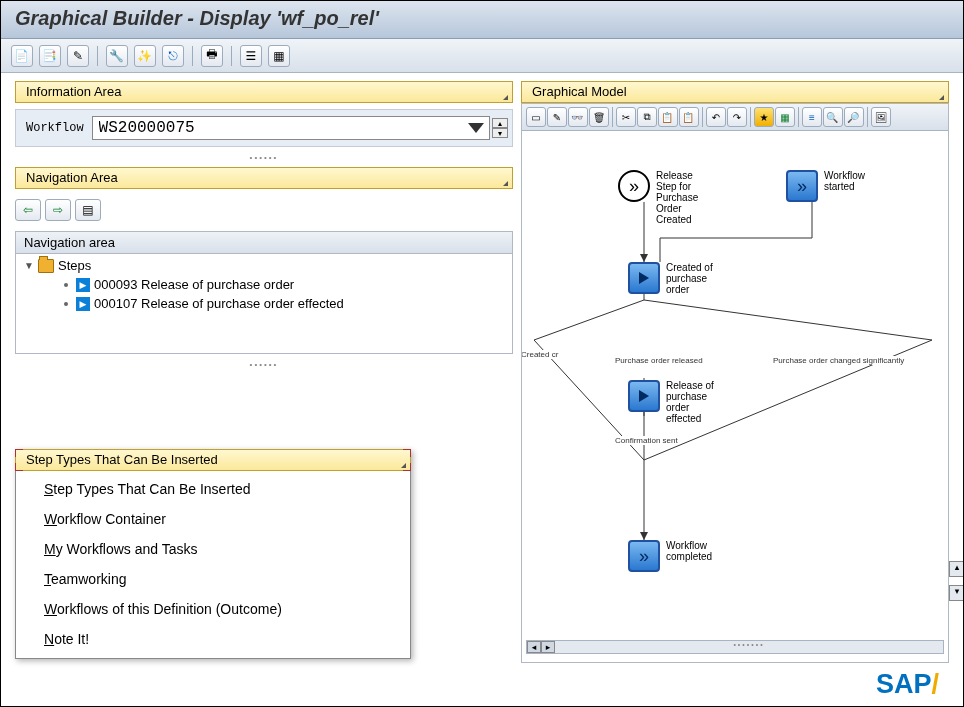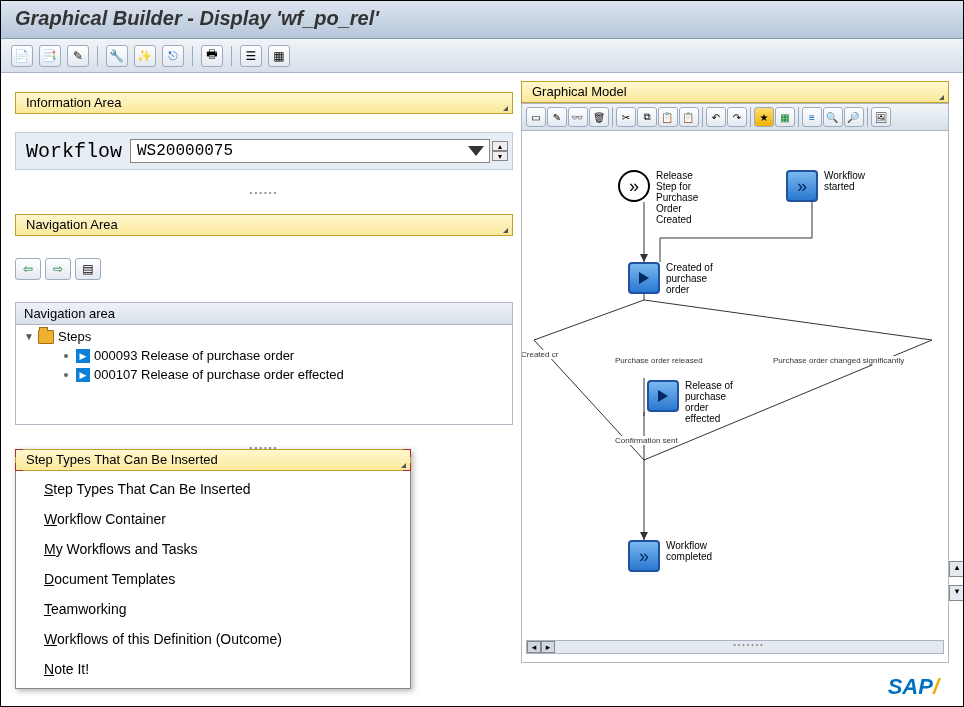--- a/index.html
+++ b/index.html
@@ -5,33 +5,33 @@
 * { box-sizing:border-box; margin:0; padding:0; font-family:Arial,Helvetica,sans-serif; }
 body { background:#fff; width:964px; height:707px; position:relative; overflow:hidden; border:1px solid #000; }
 
 .titlebar { background:linear-gradient(#dde5ef,#b6c6da); height:38px; padding:6px 14px; font-style:italic; font-weight:bold; font-size:20px; color:#333; border-bottom:1px solid #8b9bb0; }
 
 .toolbar { background:linear-gradient(#f0f4f8,#d8e0ea); height:34px; padding:4px 10px; border-bottom:1px solid #a8b4c4; display:flex; gap:6px; align-items:center; }
 .tbtn { width:22px; height:22px; background:linear-gradient(#fff,#e4e9f0); border:1px solid #9cabbd; border-radius:3px; cursor:pointer; display:flex; align-items:center; justify-content:center; font-size:12px; }
 .tsep { width:1px; height:20px; background:#9cabbd; margin:0 2px; }
 
 .main { position:absolute; top:72px; left:0; right:0; bottom:0; display:flex; }
-.left { width:516px; padding:19px 4px 0 14px; display:flex; flex-direction:column; gap:18px; }
+.left { width:516px; padding:8px 4px 0 14px; display:flex; flex-direction:column; gap:6px; }
 .right { flex:1; padding:8px 14px 0 4px; }
 
 .panel-hdr { background:linear-gradient(#fff8d0,#fbe89a); border:1px solid #c0a030; height:22px; padding:2px 10px; font-size:13px; position:relative; }
 .panel-hdr .corner { position:absolute; width:8px; height:8px; border:1px solid #b03030; }
 .panel-hdr .tl { top:-1px; left:-1px; border-right:none; border-bottom:none; }
 .panel-hdr .tr { top:-1px; right:-1px; border-left:none; border-bottom:none; }
 .panel-hdr .bl { bottom:-1px; left:-1px; border-right:none; border-top:none; }
 .panel-hdr .br { bottom:-1px; right:-1px; border-left:none; border-top:none; }
 .panel-hdr .tri { position:absolute; right:4px; bottom:2px; width:0; height:0; border-left:5px solid transparent; border-bottom:5px solid #555; cursor:pointer; }
 
 .wf-row { display:flex; align-items:center; padding:6px 4px; background:#e7edf4; border:1px solid #c4ccd6; gap:8px; }
-.wf-label { font-family:'Courier New',monospace; font-size:20px; padding-left:6px; }
+.wf-label { font-family:'Courier New',monospace; font-size:12px; padding-left:6px; }
 .wf-input { flex:1; height:24px; border:1px solid #888; background:#fff; font-family:'Courier New',monospace; font-size:16px; padding:2px 6px; }
 .dropdown-btn { width:0; height:0; border-left:8px solid transparent; border-right:8px solid transparent; border-top:10px solid #333; cursor:pointer; margin-left:-30px; }
 .spinner { width:16px; display:flex; flex-direction:column; margin-left:auto; }
 .spinner div { height:10px; border:1px solid #888; background:#eee; font-size:8px; text-align:center; cursor:pointer; }
 
 .dots { text-align:center; color:#888; font-size:8px; letter-spacing:2px; height:8px; }
 
 .nav-btns { display:flex; gap:4px; padding:4px 0; }
 .nav-btns .tbtn { width:26px; height:22px; }
 
@@ -68,21 +68,21 @@
 
 .edge-label { position:absolute; font-size:8px; color:#333; background:#fff; padding:0 1px; }
 
 .hscroll { position:absolute; bottom:8px; left:4px; right:4px; height:14px; background:#e4e9f0; border:1px solid #a8b4c4; display:flex; }
 .hscroll .arr { width:14px; background:#d0d8e2; border:1px solid #888; font-size:9px; text-align:center; cursor:pointer; }
 .hscroll .track { flex:1; position:relative; text-align:center; color:#888; font-size:7px; letter-spacing:2px; }
 
 .left-scrolls { position:absolute; right:-2px; top:488px; width:16px; display:flex; flex-direction:column; gap:8px; }
 .left-scrolls .sbtn { height:16px; border:1px solid #888; background:#e4e9f0; font-size:9px; text-align:center; cursor:pointer; }
 
-.sap-logo { position:absolute; right:24px; bottom:6px; font-weight:bold; font-style:italic; font-size:22px; color:#0070c0; }
+.sap-logo { position:absolute; right:24px; bottom:6px; font-weight:bold; font-size:27px; color:#0070c0; }
 .sap-logo .slash { color:#f0ab00; }
 
 .sound-icon { font-size:18px; color:#000; }
 .node-box.blue .sound-icon { color:#002a60; }
 .play-tri { width:0; height:0; border-left:10px solid #002a60; border-top:6px solid transparent; border-bottom:6px solid transparent; }
 </style>
 </head>
 <body>
 
 <div class="titlebar">Graphical Builder - Display 'wf_po_rel'</div>
@@ -214,21 +214,21 @@
               <span class="sound-icon">»</span>
             </div>
           <div class="node-label">Workflow started</div>
         </div>
         <div class="node" style="left:106px; top:102px;">
           <div class="node-box blue">
               <div class="play-tri"></div>
             </div>
           <div class="node-label">Created of purchase order</div>
         </div>
-        <div class="node" style="left:106px; top:220px;margin-left:19px;">
+        <div class="node" style="left:106px; top:220px;">
           <div class="node-box blue">
               <div class="play-tri"></div>
             </div>
           <div class="node-label">Release of purchase order effected</div>
         </div>
         <div class="node" style="left:106px; top:380px;">
           <div class="node-box blue">
               <span class="sound-icon">»</span>
             </div>
           <div class="node-label">Workflow completed</div>
@@ -252,20 +252,19 @@
 <div class="popup">
   <div class="panel-hdr">
     <span class="corner tl"></span><span class="corner tr"></span><span class="corner bl"></span><span class="corner br"></span>
     <span>Step Types That Can Be Inserted</span>
     <span class="tri"></span>
   </div>
   <div class="popup-body">
     <div class="popup-item"><span class="ul">S</span>tep Types That Can Be Inserted</div>
     <div class="popup-item"><span class="ul">W</span>orkflow Container</div>
     <div class="popup-item"><span class="ul">M</span>y Workflows and Tasks</div>
-    <div class="popup-item"><span class="ul">D</span>ocument Templates</div>
     <div class="popup-item"><span class="ul">T</span>eamworking</div>
     <div class="popup-item"><span class="ul">W</span>orkflows of this Definition (Outcome)</div>
     <div class="popup-item"><span class="ul">N</span>ote It!</div>
   </div>
 </div>
 
 <div class="sap-logo">SAP<span class="slash">/</span></div>
 
 </body></html>

